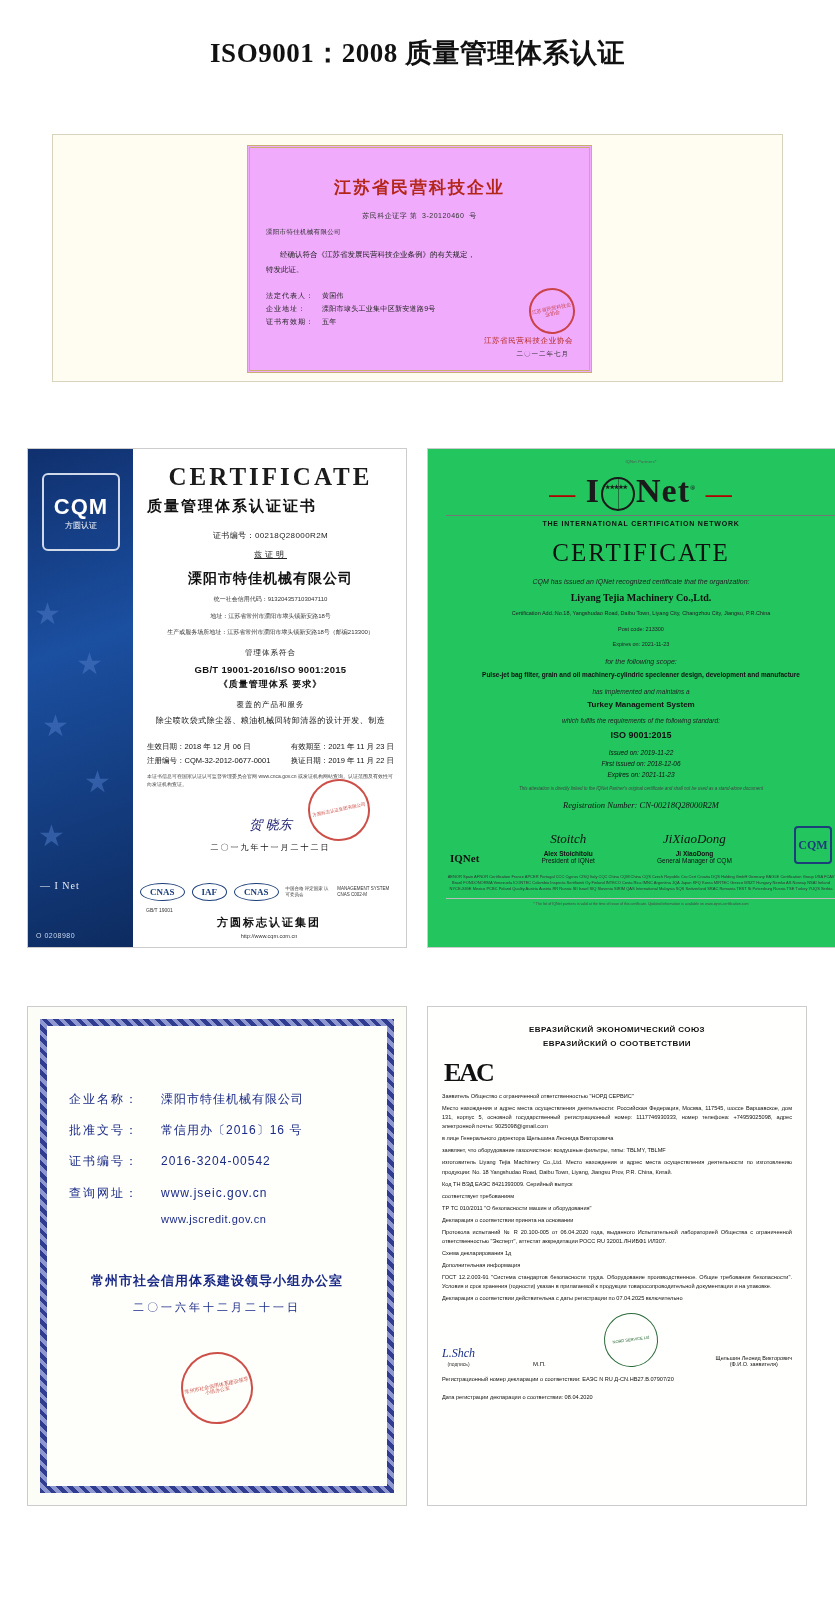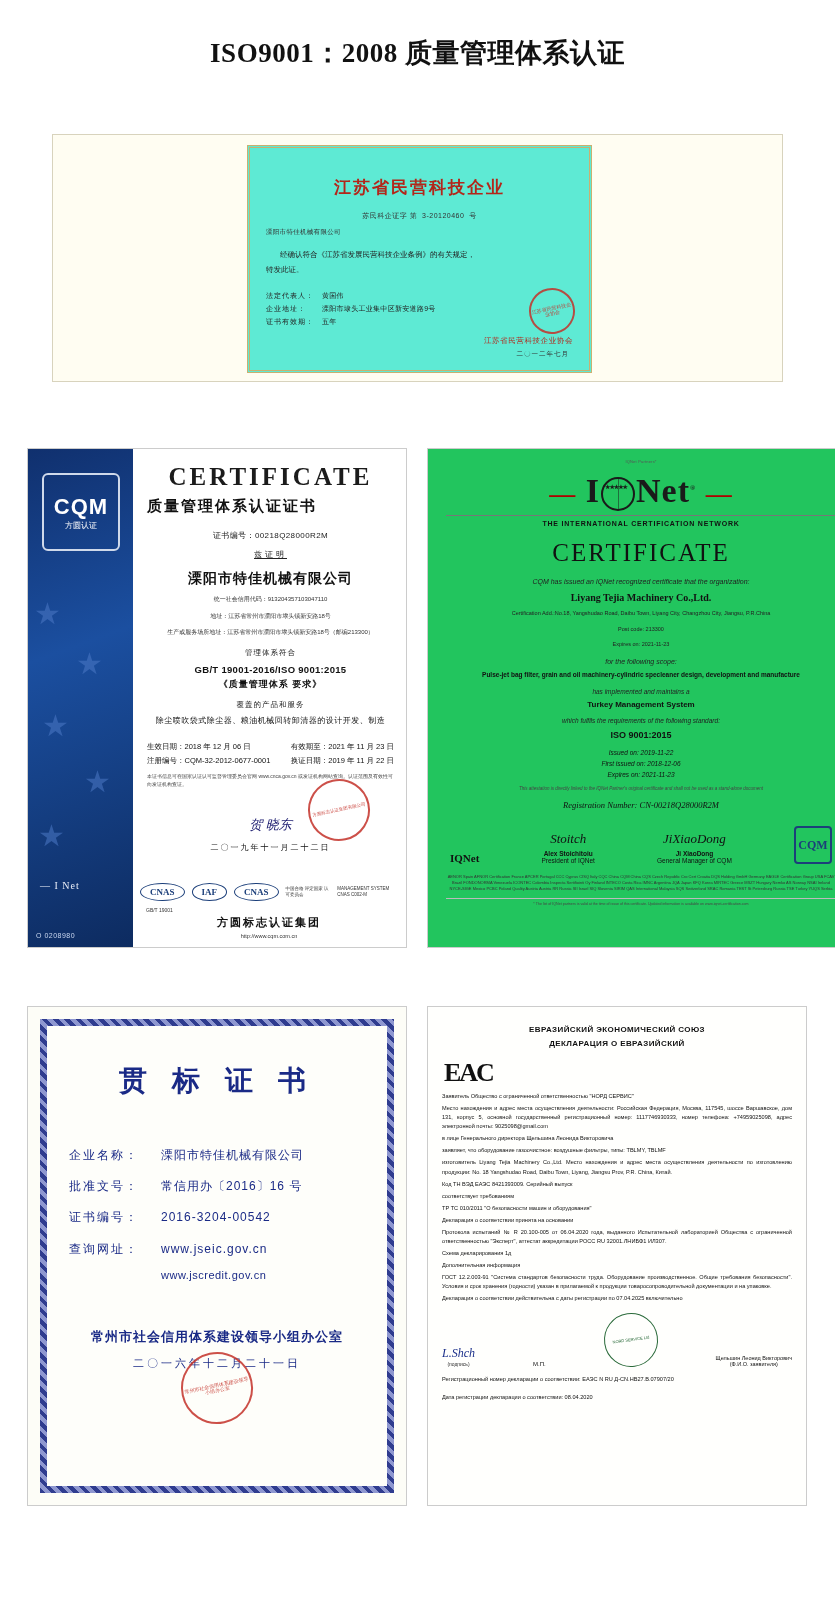--- a/index.html
+++ b/index.html
@@ -45,21 +45,21 @@
 
   
   #cert-private {
     left: 52px; top: 134px; width: 731px; height: 248px;
     background: #fffdf2;
     border: 1px solid #d8d3bd;
   }
   .priv-inner {
     position: absolute;
     left: 194px; top: 10px; width: 345px; height: 228px;
-    background: #5eead4;
+    background: #f0abfc;
     border: 3px double #c9b071;
     padding: 12px 16px 8px 16px;
   }
   .priv-title {
     text-align: center;
     font-family: "Liberation Serif", serif;
     font-size: 17px;
     font-weight: bold;
     color: #b3261a;
     letter-spacing: 2px;
@@ -515,21 +515,20 @@
       <div class="iq-sigrole">General Manager of CQM</div>
     </div>
     <div class="iq-cqmlogo">CQM</div>
   </div>
   <div class="iq-members">AENOR Spain  AFNOR Certification France  APCER Portugal  CCC Cyprus  CISQ Italy  CQC China  CQM China  CQS Czech Republic  Cro Cert Croatia  DQS Holding GmbH Germany  EAGLE Certification Group USA  FCAV Brazil  FONDONORMA Venezuela  ICONTEC Colombia  Inspecta Sertifiointi Oy Finland  INTECO Costa Rica  IMNC Argentina  JQA Japan  KFQ Korea  MIRTEC Greece  MSZT Hungary  Nemko AS Norway  NSAI Ireland  NYCE-SIGE Mexico  PCBC Poland  Quality Austria Austria  RR Russia  SII Israel  SIQ Slovenia  SIRIM QAS International Malaysia  SQS Switzerland  SRAC Romania  TEST St Petersburg Russia  TSE Turkey  YUQS Serbia</div>
   <div class="iq-footnote">* The list of IQNet partners is valid at the time of issue of this certificate. Updated information is available on www.iqnet-certification.com</div>
 </div>
 
 <div class="cert" id="cert-credit">
   <div class="credit-frame">
-    <div class="credit-t2">贯 标 证 书</div>
     <div class="credit-rows">
       <div class="row">
         <span class="lbl">企业名称：</span>
         <span class="val">溧阳市特佳机械有限公司</span>
       </div>
       <div class="row">
         <span class="lbl">批准文号：</span>
         <span class="val">常信用办〔2016〕16 号</span>
       </div>
       <div class="row">
@@ -543,21 +542,21 @@
     </div>
     <div class="credit-url">www.jscredit.gov.cn</div>
     <div class="credit-org">常州市社会信用体系建设领导小组办公室</div>
     <div class="credit-date">二〇一六年十二月二十一日</div>
     <div class="seal" id="credit-seal">常州市社会信用体系建设领导小组办公室</div>
   </div>
 </div>
 
 <div class="cert" id="cert-eac">
   <div class="eac-title">ЕВРАЗИЙСКИЙ ЭКОНОМИЧЕСКИЙ СОЮЗ</div>
-  <div class="eac-title">ДЕКЛАРАЦИЯ О ЕВРАЗИЙСКИЙ</div>
+  <div class="eac-title">ЕВРАЗИЙСКИЙ О СООТВЕТСТВИИ</div>
   <div class="eac-mark">EAC</div>
   <div class="eac-body">
     <p>Заявитель Общество с ограниченной ответственностью "НОРД СЕРВИС"</p>
     <p>Место нахождения и адрес места осуществления деятельности: Российская Федерация, Москва, 117545, шоссе Варшавское, дом 131, корпус 5, основной государственный регистрационный номер: 1117746930333, номер телефона: +74959025098, адрес электронной почты: 9025098@gmail.com</p>
     <p>в лице Генерального директора Щельшина Леонида Викторовича</p>
     <p>заявляет, что оборудование газоочистное: воздушные фильтры, типы: TBLMY, TBLMF</p>
     <p>изготовитель Liyang Tejia Machinery Co.,Ltd. Место нахождения и адрес места осуществления деятельности по изготовлению продукции: No. 18 Yangshudao Road, Daibu Town, Liyang, Jiangsu Prov, P.R. China, Китай.</p>
     <p>Код ТН ВЭД ЕАЭС 8421393009. Серийный выпуск</p>
     <p>соответствует требованиям</p>
     <p>ТР ТС 010/2011 "О безопасности машин и оборудования"</p>

